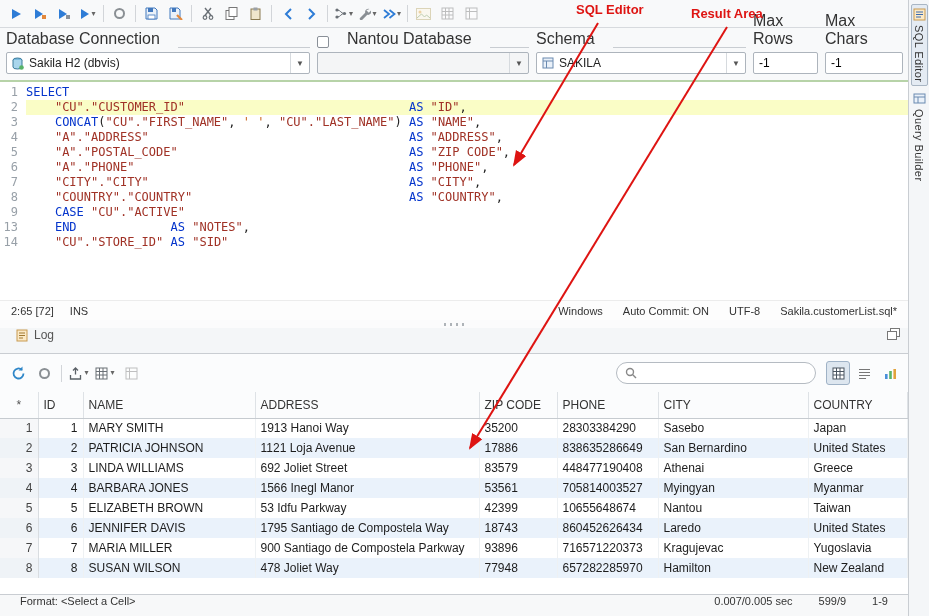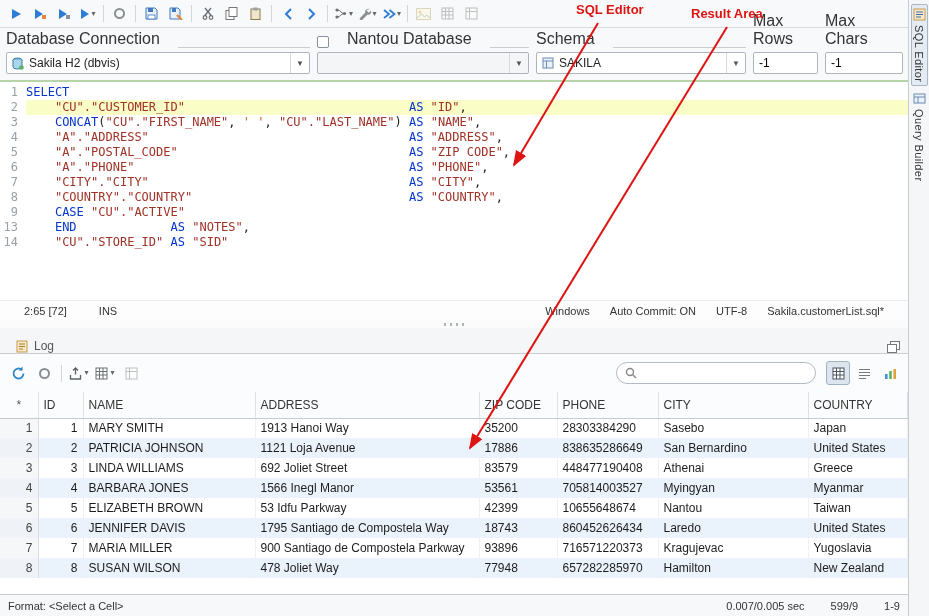--- a/index.html
+++ b/index.html
@@ -33,30 +33,30 @@
   .cl{display:flex;height:15px}
   .ln{flex:none;width:26px;text-align:right;padding-right:8px;color:#98A0A8}
   .lc{flex:1;white-space:pre}
   .cl.cur .lc{background:#FAFDC6}
   .tk-kw{color:#0535CC}
   .tk-id{color:#A03226}
   .tk-str{color:#C8641E}
   .tk-pl{color:#1d1d1d}
 
   
-  .estatus{height:20px;flex:none;display:flex;align-items:center;font-size:11px;color:#333;padding:0 24px;background:#FDFDFD;border-top:1px solid #ECECEC}
-  .estatus .mode{margin-left:32px}
+  .estatus{height:20px;flex:none;display:flex;align-items:center;font-size:11px;color:#333;padding:0 11px;background:#FDFDFD;border-top:1px solid #ECECEC}
+  .estatus .mode{margin-left:16px}
   .estatus .right{margin-left:auto;display:flex;gap:20px}
 
   
   .splitter{height:8px;flex:none;display:flex;align-items:center;justify-content:center;background:#FBFBFC}
   .dots{width:24px;height:3px;background:radial-gradient(circle 1.4px,#AEB3B8 1.3px,transparent 1.5px) 0 0/6px 3px repeat-x}
 
   
-  .tabbar{height:26px;flex:none;display:flex;align-items:flex-end;background:#F4F6F8;border-bottom:1px solid #C9CDD2;padding-left:6px}
+  .tabbar{height:26px;flex:none;display:flex;align-items:flex-start;background:#F4F6F8;border-bottom:1px solid #C9CDD2;padding-left:6px}
   .rtab{display:flex;align-items:center;gap:6px;padding:0 10px;color:#555;font-size:12px}
   .rtab.active{color:#17457F;font-weight:bold;border-bottom:3px solid #3D7CC9;margin-bottom:-1px;background:#FBFCFD}
   .rtab .x{color:#777;font-weight:normal;font-size:13px;margin-left:4px}
   .tabbar .spacer{flex:1}
   .floatbtn{display:flex;align-items:center;padding:0 8px}
 
   
   .gtoolbar{height:38px;flex:none;display:flex;align-items:center;gap:2px;padding:0 6px;background:#FBFCFD}
   .gbtn{min-width:24px;height:24px;display:flex;align-items:center;justify-content:center;border-radius:3px;gap:2px}
   .gbtn.sel{background:#DDE6EF;border:1px solid #9FB2C6}
@@ -68,21 +68,21 @@
   table.grid{border-collapse:collapse;table-layout:fixed;width:908px;font-size:12px}
   .grid th{height:26px;text-align:left;padding:0 5px;font-weight:normal;color:#333;background:#FBFCFD;border-bottom:1px solid #C6CBD0;border-right:1px solid #DEE2E6;overflow:hidden;white-space:nowrap}
   .grid th.rnh{text-align:center;color:#555}
   .grid td{height:20px;padding:0 5px;border-right:1px solid #EEF1F3;white-space:nowrap;overflow:hidden;color:#1d1d1d}
   .grid tbody tr:nth-child(even) td{background:#EAF2FB}
   .grid td.rn{background:#F6F7F9;text-align:right;color:#444;border-right:1px solid #D9DDE1}
   .grid tbody tr:nth-child(even) td.rn{background:#EFF3F7}
   .grid td.num{text-align:right}
 
   
-  .footer{height:22px;flex:none;display:flex;align-items:center;font-size:11px;color:#333;background:#F7F8F9;border-top:1px solid #C9CDD2;padding:0 8px}
+  .footer{height:22px;flex:none;display:flex;font-size:11px;color:#333;background:#F7F8F9;border-top:1px solid #C9CDD2;padding:0 20px}
   .footer .right{margin-left:auto;display:flex;gap:26px}
 
   
   .sidebar{position:absolute;right:0;top:0;width:21px;height:616px;background:#F4F6F8;border-left:1px solid #C9CDD2;display:flex;flex-direction:column;align-items:center;padding-top:3px}
   .vtab{display:flex;flex-direction:column;align-items:center;gap:4px;padding:3px 1px;margin:1px 0;border-radius:2px;border:1px solid transparent}
   .vtab.active{background:#E4EBF3;border-color:#A9B6C4}
   .vlabel{writing-mode:vertical-rl;font-size:11px;color:#333;letter-spacing:.4px}
 
   
   .overlay{position:absolute;inset:0;pointer-events:none;z-index:50}

